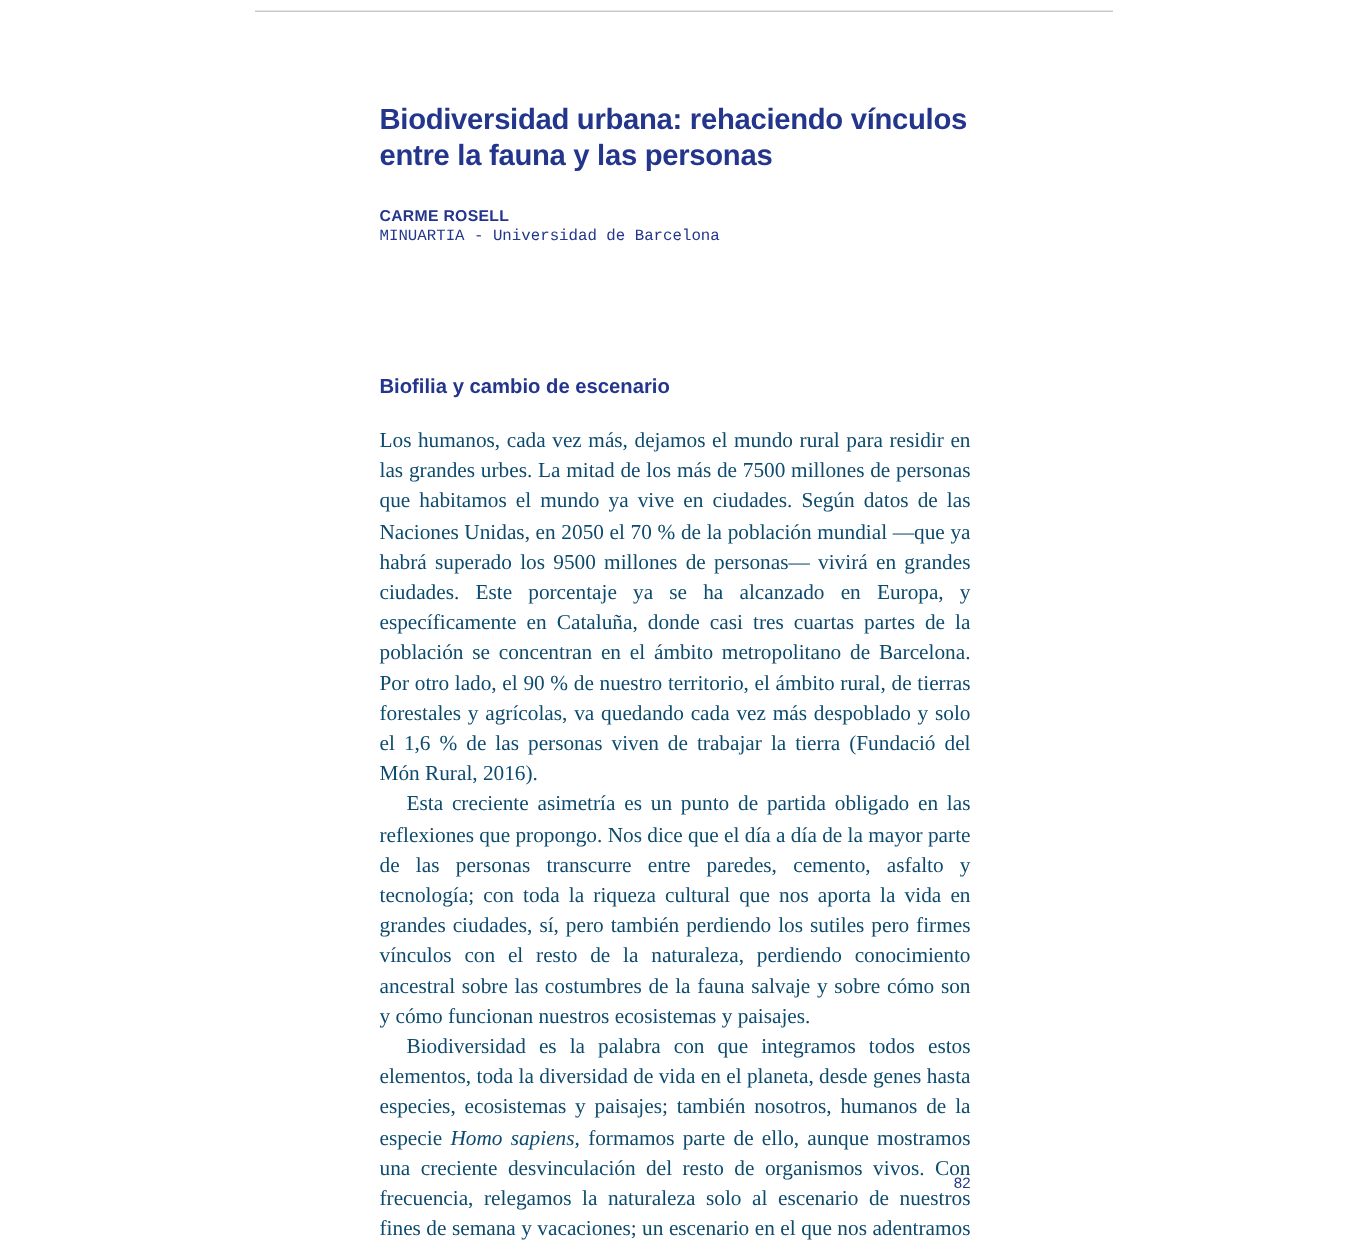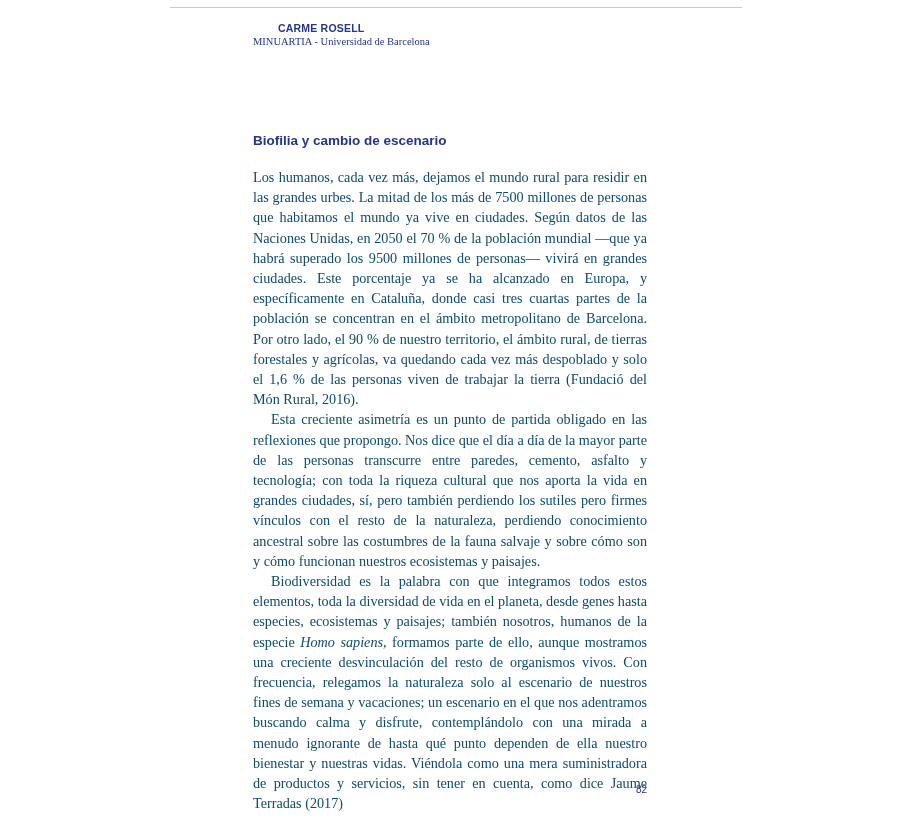--- a/index.html
+++ b/index.html
@@ -51,21 +51,21 @@
     padding-top: 22px;
     font-family: "Liberation Sans", sans-serif;
     font-size: 10.5px;
     font-weight: bold;
     color: #23368c;
     letter-spacing: 0.2px;
   }
   .affiliation {
     margin: 0;
     padding-top: 2px;
-    font-family: Liberation Serif, serif;
+    font-family: Liberation Mono, monospace;
     font-size: 10.5px;
     color: #23368c;
   }
   .section-heading {
     margin: 0;
     padding-top: 86px;
     font-family: "Liberation Sans", sans-serif;
     font-weight: bold;
     font-size: 13.5px;
     color: #23368c;
@@ -97,22 +97,23 @@
 </style>
 </head>
 <body>
 
 <div class="page">
 
   <div class="top-rule"></div>
 
   <div class="content">
 
+    <h1 class="title">Biodiversidad urbana: rehaciendo vínculos entre la fauna y las personas</h1>
 
-    <p class="author" style="font-variant: small-caps; text-transform: uppercase; font-size: 10.5px; margin-left: 25px;">Carme Rosell</p>
+    <p class="author" style="font-variant: small-caps; text-transform: uppercase; font-size: 10.5px;">Carme Rosell</p>
 
     <p class="affiliation">MINUARTIA - Universidad de Barcelona</p>
 
     <h2 class="section-heading">Biofilia y cambio de escenario</h2>
 
     <p class="body-text">Los humanos, cada vez más, dejamos el mundo rural para residir en las grandes urbes. La mitad de los más de 7500 millones de personas que habitamos el mundo ya vive en ciudades. Según datos de las Naciones Unidas, en 2050 el 70 % de la población mundial —que ya habrá superado los 9500 millones de personas— vivirá en grandes ciudades. Este porcentaje ya se ha alcanzado en Europa, y específicamente en Cataluña, donde casi tres cuartas partes de la población se concentran en el ámbito metropolitano de Barcelona. Por otro lado, el 90 % de nuestro territorio, el ámbito rural, de tierras forestales y agrícolas, va quedando cada vez más despoblado y solo el 1,6 % de las personas viven de trabajar la tierra (Fundació del Món Rural, 2016).</p>
 
     <p class="body-text">Esta creciente asimetría es un punto de partida obligado en las reflexiones que propongo. Nos dice que el día a día de la mayor parte de las personas transcurre entre paredes, cemento, asfalto y tecnología; con toda la riqueza cultural que nos aporta la vida en grandes ciudades, sí, pero también perdiendo los sutiles pero firmes vínculos con el resto de la naturaleza, perdiendo conocimiento ancestral sobre las costumbres de la fauna salvaje y sobre cómo son y cómo funcionan nuestros ecosistemas y paisajes.</p>
 
     <p class="body-text">

